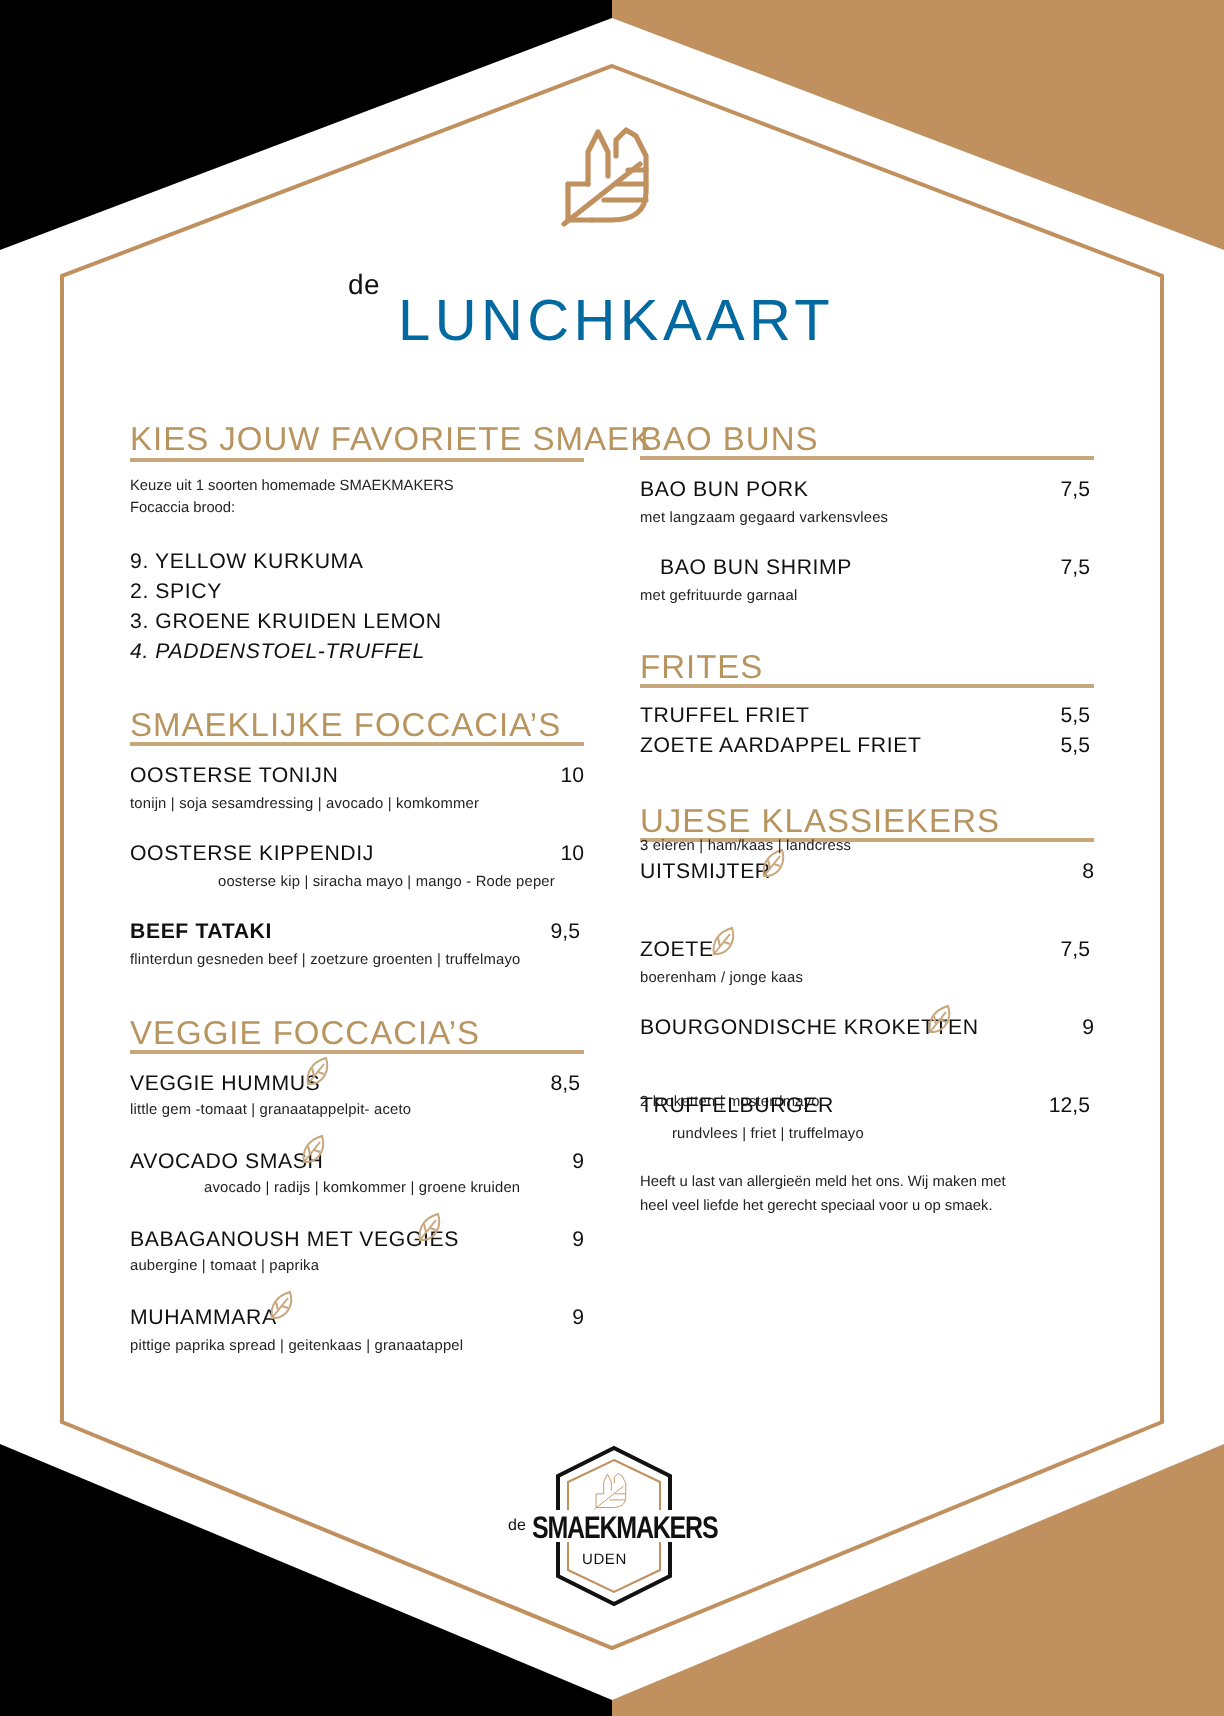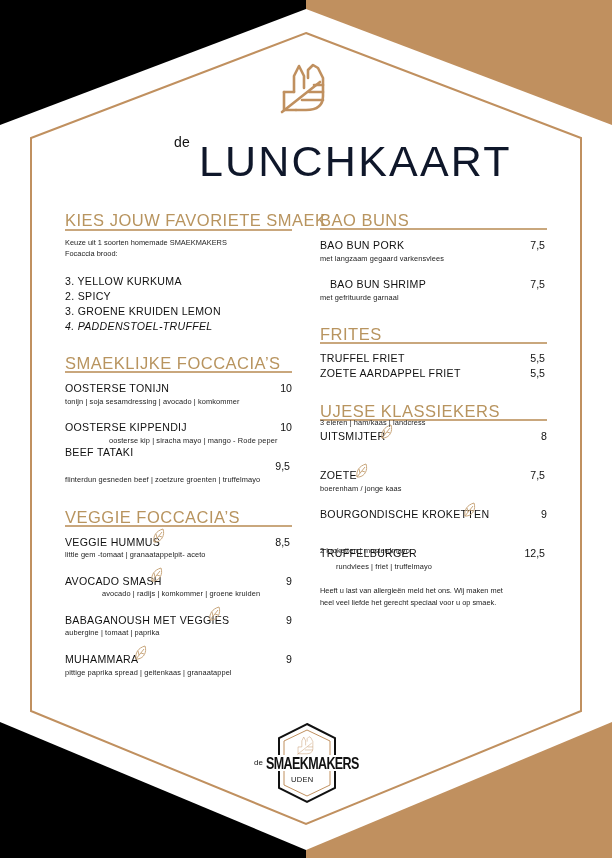--- a/index.html
+++ b/index.html
@@ -12,21 +12,21 @@
   .bg-svg { position: absolute; left: 0; top: 0; width: 612px; height: 858px; }
 
   .top-logo { position: absolute; left: 276px; top: 58px; width: 60px; height: 60px; }
 
   .title-de {
     position: absolute; left: 174px; top: 134px;
     font-size: 14px; color: #111; letter-spacing: 0.2px;
   }
   .title-main {
     position: absolute; left: 199px; top: 141px;
-    font-size: 43px; font-weight: 300; letter-spacing: 2.2px; color: #0f172a;
+    font-size: 29px; font-weight: 300; letter-spacing: 2.2px; color: #0369a1;
     line-height: 40px;
   }
 
   .section-head {
     position: absolute; font-size: 16.5px; letter-spacing: 0.5px; color: #b8945f;
     line-height: 18px; white-space: nowrap;
   }
   .rule { position: absolute; height: 1.5px; background: #c9a77d; }
 
   .item-name {
@@ -82,42 +82,42 @@
 </svg>
 
 <div class="title-de">de</div>
 <div class="title-main">LUNCHKAART</div>
 
 <div>
   <div class="section-head" style="left:65px; top:211px;">KIES JOUW FAVORIETE SMAEK</div>
   <div class="rule" style="left:65px; top:229px; width:227px;"></div>
   <div class="small-text" style="left:65px; top:237px;">Keuze uit 1 soorten homemade SMAEKMAKERS</div>
   <div class="small-text" style="left:65px; top:248px;">Focaccia brood:</div>
-  <div class="item-name" style="left:65px; top:275px;">3. YELLOW KURKUMA</div>
+  <div class="item-name" style="left:65px; top:275px;">9. YELLOW KURKUMA</div>
   <div class="item-name" style="left:65px; top:290px;">2. SPICY</div>
   <div class="item-name" style="left:65px; top:305px;">3. GROENE KRUIDEN LEMON</div>
   <div class="item-name" style="left:65px; top:320px;font-style:italic;">4. PADDENSTOEL-TRUFFEL</div>
 </div>
 
 <div>
   <div class="section-head" style="left:65px; top:354px;">SMAEKLIJKE FOCCACIA’S</div>
   <div class="rule" style="left:65px; top:371px; width:227px;"></div>
 
   <div>
     <div class="item-name" style="left:65px; top:382px;">OOSTERSE TONIJN</div>
     <div class="item-price" style="left:252px; top:382px;">10</div>
     <div class="item-desc" style="left:65px; top:397px;">tonijn | soja sesamdressing | avocado | komkommer</div>
   </div>
   <div>
     <div class="item-name" style="left:65px; top:421px;">OOSTERSE KIPPENDIJ</div>
     <div class="item-price" style="left:252px; top:421px;">10</div>
     <div class="item-desc" style="left:65px; top:436px;padding-left:44px;">oosterse kip | siracha mayo | mango - Rode peper</div>
   </div>
   <div>
-    <div class="item-name" style="left:65px; top:446px;">BEEF TATAKI</div>
+    <div class="item-name" style="left:65px; top:460px;font-weight:bold;">BEEF TATAKI</div>
     <div class="item-price" style="left:250px; top:460px;">9,5</div>
     <div class="item-desc" style="left:65px; top:475px;">flinterdun gesneden beef | zoetzure groenten | truffelmayo</div>
   </div>
 </div>
 
 <div>
   <div class="section-head" style="left:65px; top:508px;">VEGGIE FOCCACIA’S</div>
   <div class="rule" style="left:65px; top:525px; width:227px;"></div>
 
   <div>

